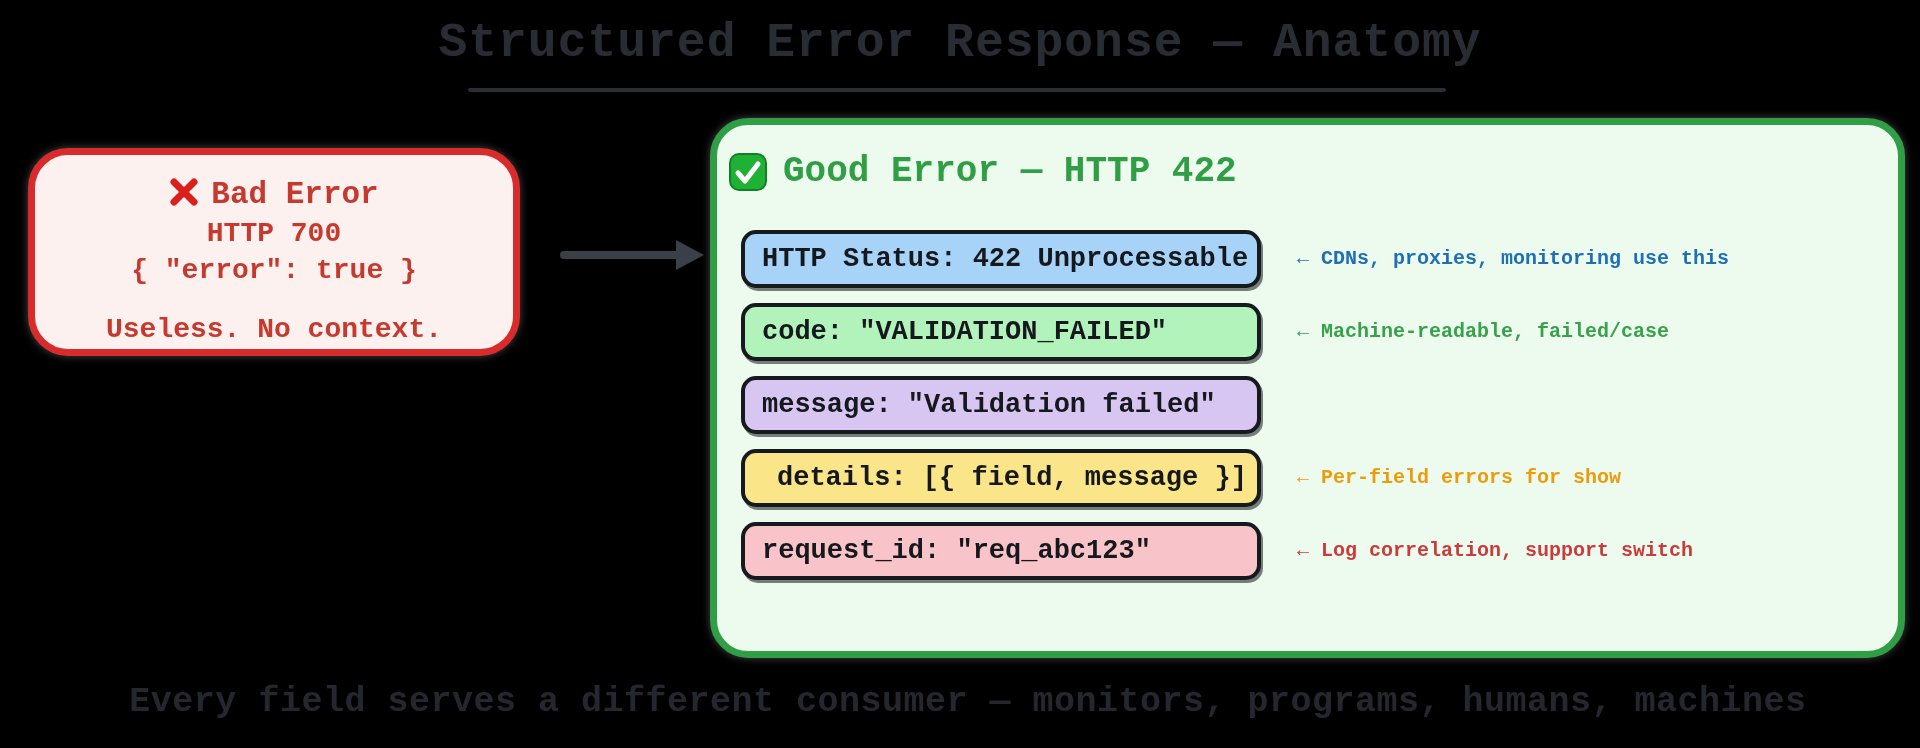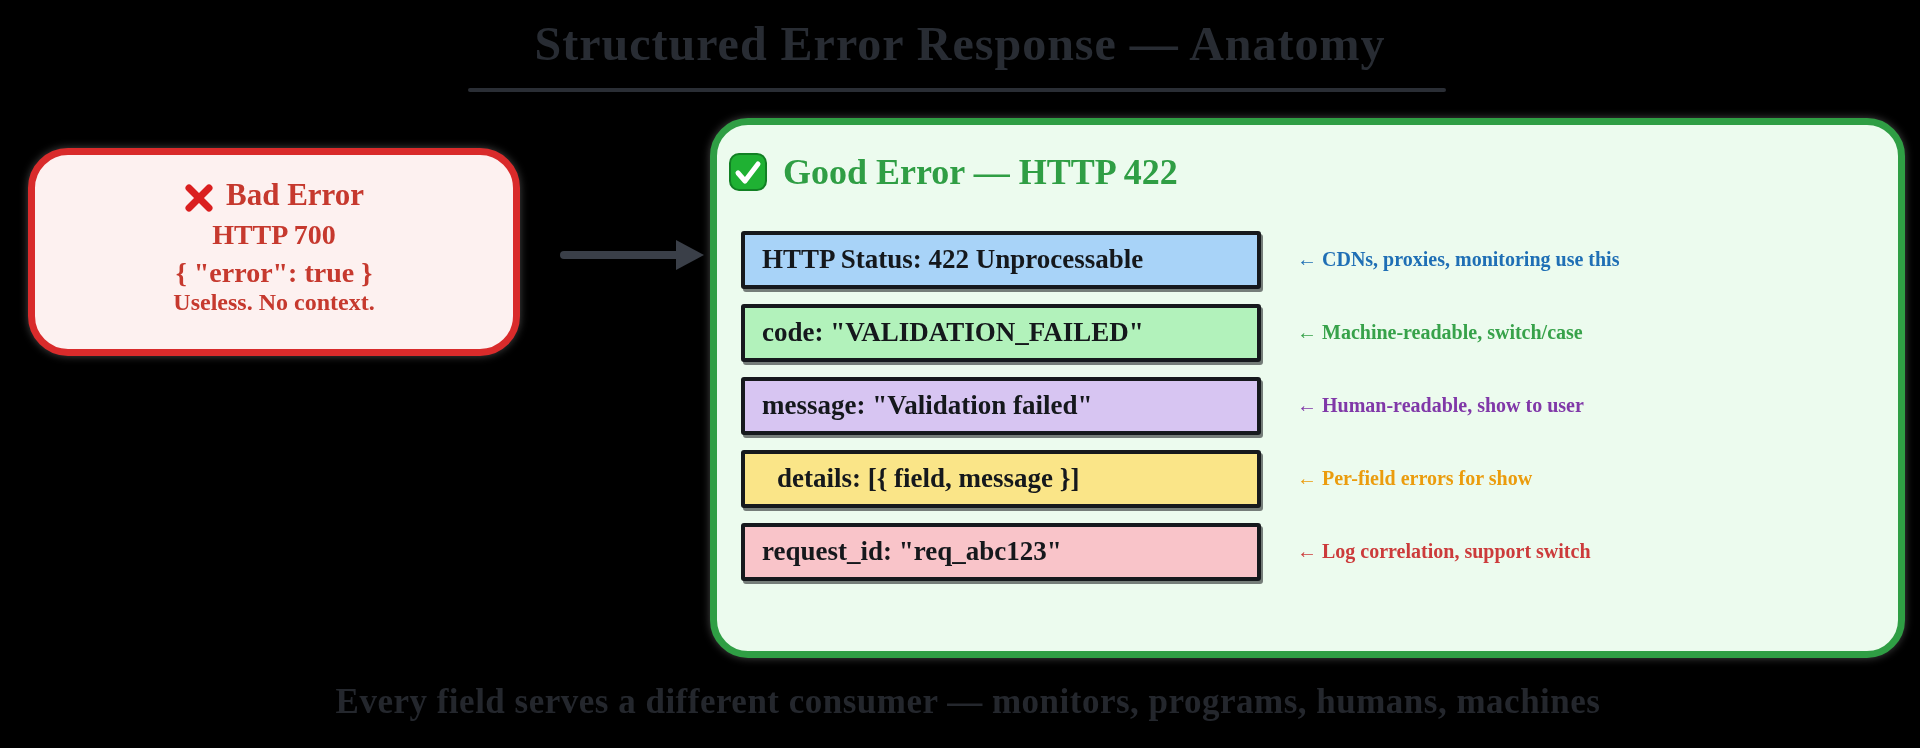--- a/index.html
+++ b/index.html
@@ -1,52 +1,52 @@
 <!DOCTYPE html>
 <html><head>
 <meta charset="utf-8">
 <style>
   html,body{margin:0;padding:0;background:#000;}
   .canvas{
     position:relative;width:1920px;height:748px;background:#000;overflow:hidden;
-    font-family:Liberation Serif, serif;
+    font-family:Liberation Mono, monospace;
   }
   
   .title{
     position:absolute;top:16px;left:0;width:100%;text-align:center;
     font-size:48px;font-weight:700;color:#282c33;letter-spacing:1px;
   }
   .title-underline{
     position:absolute;top:88px;left:468px;width:978px;height:4px;
     background:#2a2e35;border-radius:3px;
   }
   
   .card{position:absolute;border-style:solid;box-shadow:0 0 9px rgba(255,255,255,0.28);}
   .bad-card{
     left:28px;top:148px;width:492px;height:208px;
     border-width:7px;border-radius:40px;text-align:center;box-sizing:border-box;
   }
-  .bad-heading{display:flex;align-items:flex-end;justify-content:center;gap:12px;
+  .bad-heading{display:flex;align-items:flex-start;justify-content:center;gap:12px;
     margin-top:22px;font-size:31px;font-weight:700;}
   .bad-line{font-size:28px;font-weight:600;margin-top:6px;}
-  .bad-note{font-size:24px;font-weight:600;}
+  .bad-note{font-size:28px;font-weight:600;margin-top:28px;}
   .arrow-wrap{position:absolute;left:558px;top:232px;}
   .good-card{
     left:710px;top:118px;width:1195px;height:540px;
     border-width:7px;border-radius:38px;box-sizing:border-box;
   }
   .good-heading{
     display:flex;align-items:center;gap:16px;margin:26px 0 0 44px;
     font-size:36px;font-weight:700;
   }
   .rows{margin:30px 0 0 24px;}
   .row{display:flex;align-items:center;height:73px;}
   .pill{
     width:520px;height:58px;box-sizing:border-box;
-    border:4px solid #16191d;border-radius:3px;
+    border:4px solid #16191d;border-radius:15px;
     display:flex;align-items:center;padding-left:17px;
     font-size:27px;font-weight:600;color:#15181c;
     box-shadow:2px 3px 0 rgba(20,22,25,0.55);
   }
   .annotation{margin-left:36px;font-size:20px;font-weight:600;white-space:nowrap;}
   
   .caption{
     position:absolute;top:682px;left:0;width:100%;text-align:center;
     font-size:35px;font-weight:700;color:#24272d;letter-spacing:0.5px;margin-left:8px;
   }
@@ -97,27 +97,26 @@
       <div class="row">
         <div class="pill" style="background: rgb(168, 211, 248);">
           <span>HTTP Status: 422 Unprocessable</span>
         </div>
         <div class="annotation" style="color: rgb(31, 111, 181);">← CDNs, proxies, monitoring use this</div>
       </div>
       <div class="row">
         <div class="pill" style="background: rgb(178, 242, 187);">
           <span>code: "VALIDATION_FAILED"</span>
         </div>
-        <div class="annotation" style="color: rgb(55, 162, 74);">← Machine-readable, switch/case</div>
+        <div class="annotation" style="color: rgb(55, 162, 74);">← Machine-readable, failed/case</div>
       </div>
       <div class="row">
         <div class="pill" style="background: rgb(215, 197, 242);">
           <span>message: "Validation failed"</span>
         </div>
-        <div class="annotation" style="color: rgb(128, 56, 168);">← Human-readable, show to user</div>
       </div>
       <div class="row">
         <div class="pill" style="background: rgb(250, 229, 136); padding-left: 32px;">
           <span>details: [{ field, message }]</span>
         </div>
         <div class="annotation" style="color: rgb(235, 156, 13);">← Per-field errors for show</div>
       </div>
       <div class="row">
         <div class="pill" style="background: rgb(249, 196, 201);">
           <span>request_id: "req_abc123"</span>

